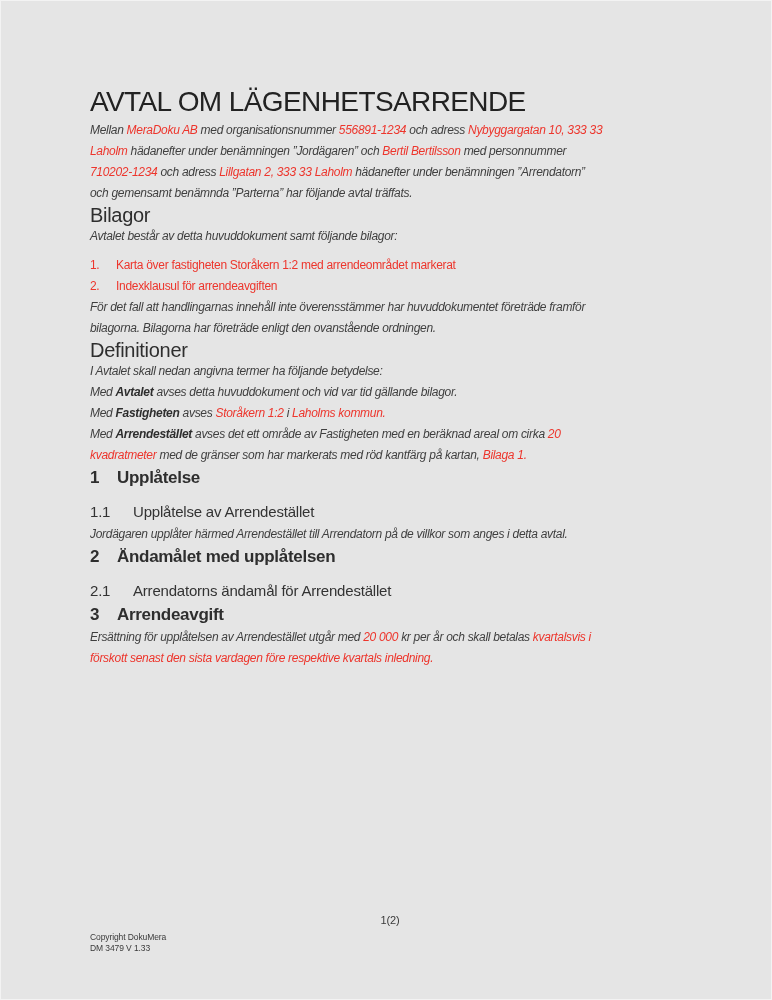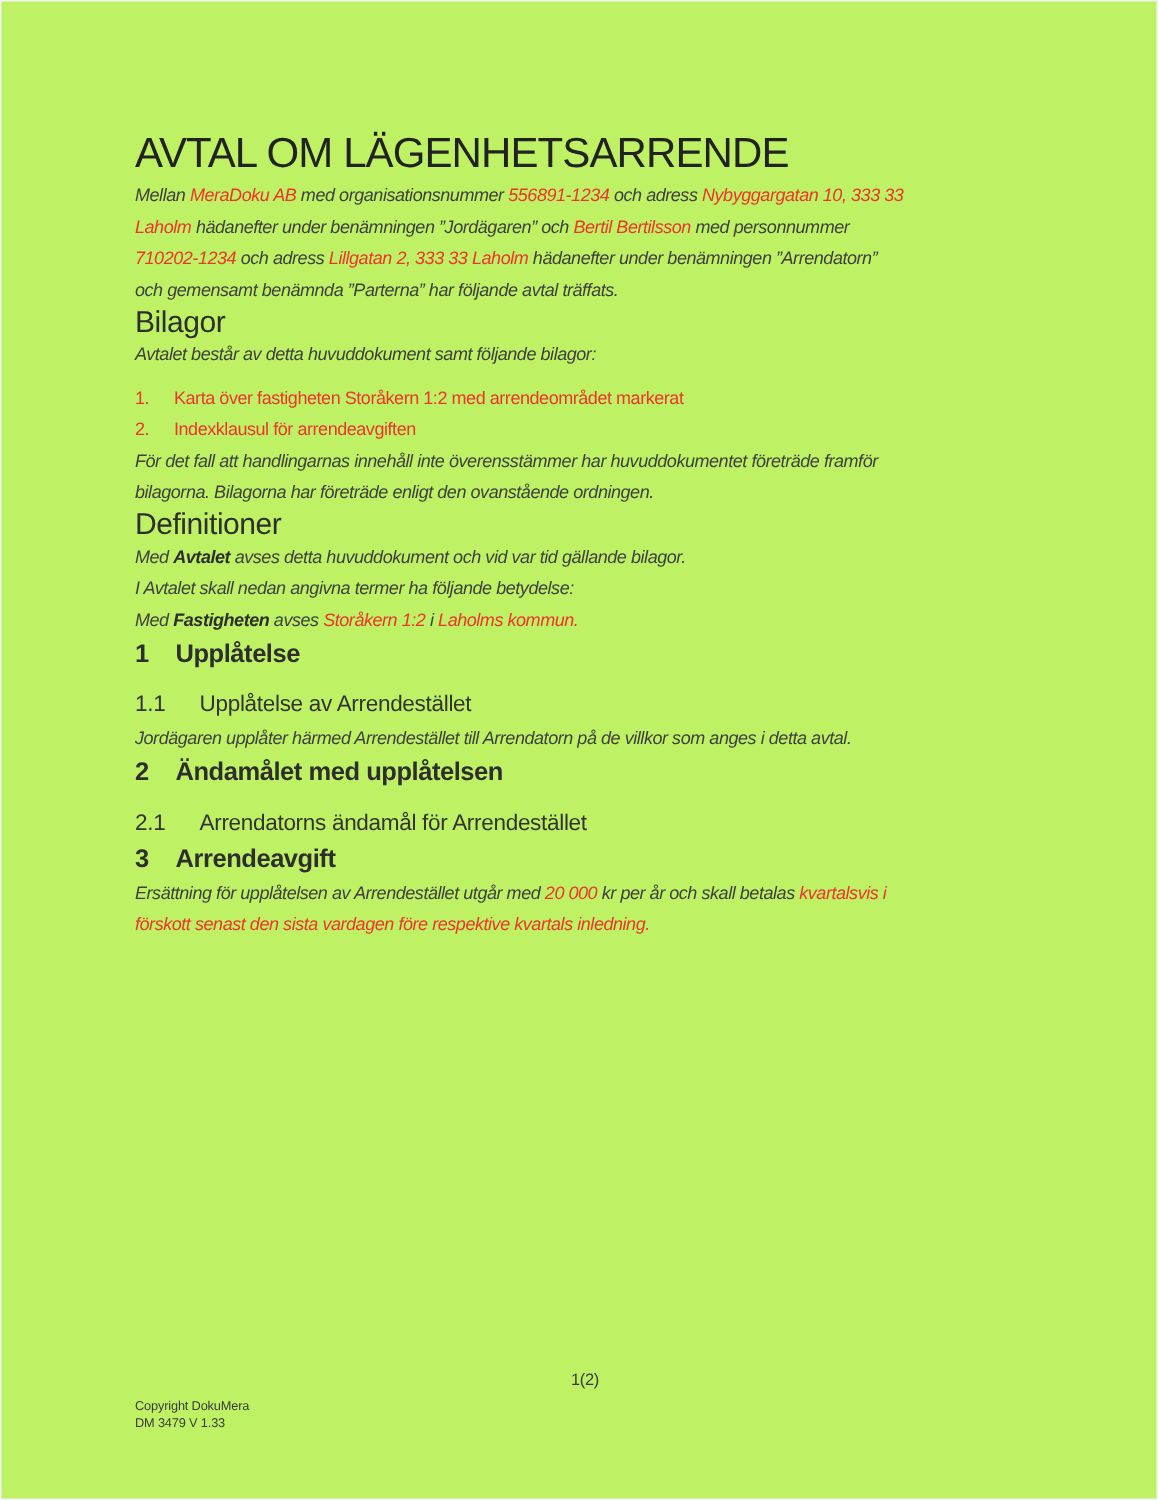--- a/index.html
+++ b/index.html
@@ -1,19 +1,19 @@
 <!DOCTYPE html>
 <html><head>
 <meta charset="utf-8">
 <style>
   html,body{margin:0;padding:0;background:#ffffff;}
   .page{
     position:relative;
     width:772px;height:1000px;
-    background:#bef264;
+    background:#e5e5e5;
     box-shadow:inset 0 0 0 1px #f3f3f3;
     font-family:"Liberation Sans",sans-serif;
     overflow:hidden;
   }
   .content{position:absolute;left:90px;top:84px;width:600px;color:#3f3f3f;}
   .title{
     font-size:28px;font-weight:400;letter-spacing:-0.6px;
     color:#222222;margin:0;line-height:36px;
   }
   p.body{
@@ -75,23 +75,25 @@
         <div class="row">
           <span class="li-num">2.</span>
           <span>Indexklausul för arrendeavgiften</span>
         </div>
       </div>
 
     <p class="body mt-7">För det fall att handlingarnas innehåll inte överensstämmer har huvuddokumentet företräde framför
 bilagorna. Bilagorna har företräde enligt den ovanstående ordningen.</p>
 
     <h2 class="h-plain mt-22">Definitioner</h2>
+    <p class="body mt-7">I Avtalet skall nedan angivna termer ha följande betydelse:</p>
     <p class="body mt-8"><span>Med </span><span class="bold">Avtalet</span><span> avses detta huvuddokument och vid var tid gällande bilagor.</span></p>
-    <p class="body mt-7">I Avtalet skall nedan angivna termer ha följande betydelse:</p>
     <p class="body mt-8"><span>Med </span><span class="bold">Fastigheten</span><span> avses </span><span class="red">Storåkern 1:2</span><span> i </span><span class="red">Laholms kommun.</span></p>
+    <p class="body mt-16"><span>Med </span><span class="bold">Arrendestället</span><span> avses det ett område av Fastigheten med en beräknad areal om cirka </span><span class="red">20
+kvadratmeter</span><span> med de gränser som har markerats med röd kantfärg på kartan, </span><span class="red">Bilaga 1.</span></p>
 
     <div>
       <h2 class="h-sect mt-26">
         <span class="num">1</span><span>Upplåtelse</span>
       </h2>
       <h3 class="h-sub">
         <span class="num">1.1</span><span>Upplåtelse av Arrendestället</span>
       </h3>
       <p class="body"><span>Jordägaren upplåter härmed Arrendestället till Arrendatorn på de villkor som anges i detta avtal.</span></p>
     </div>

